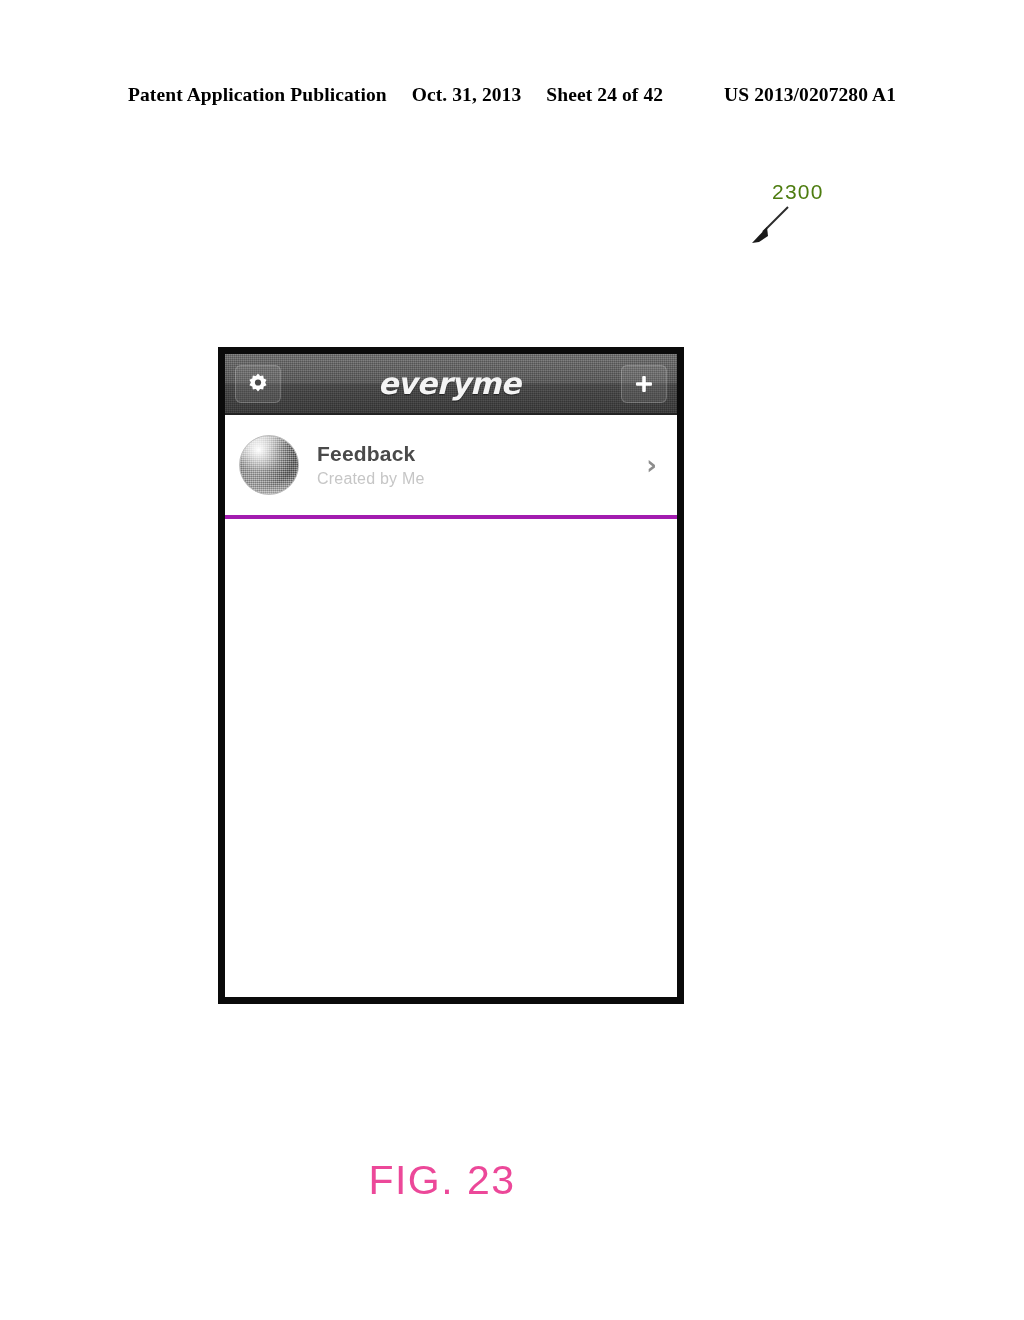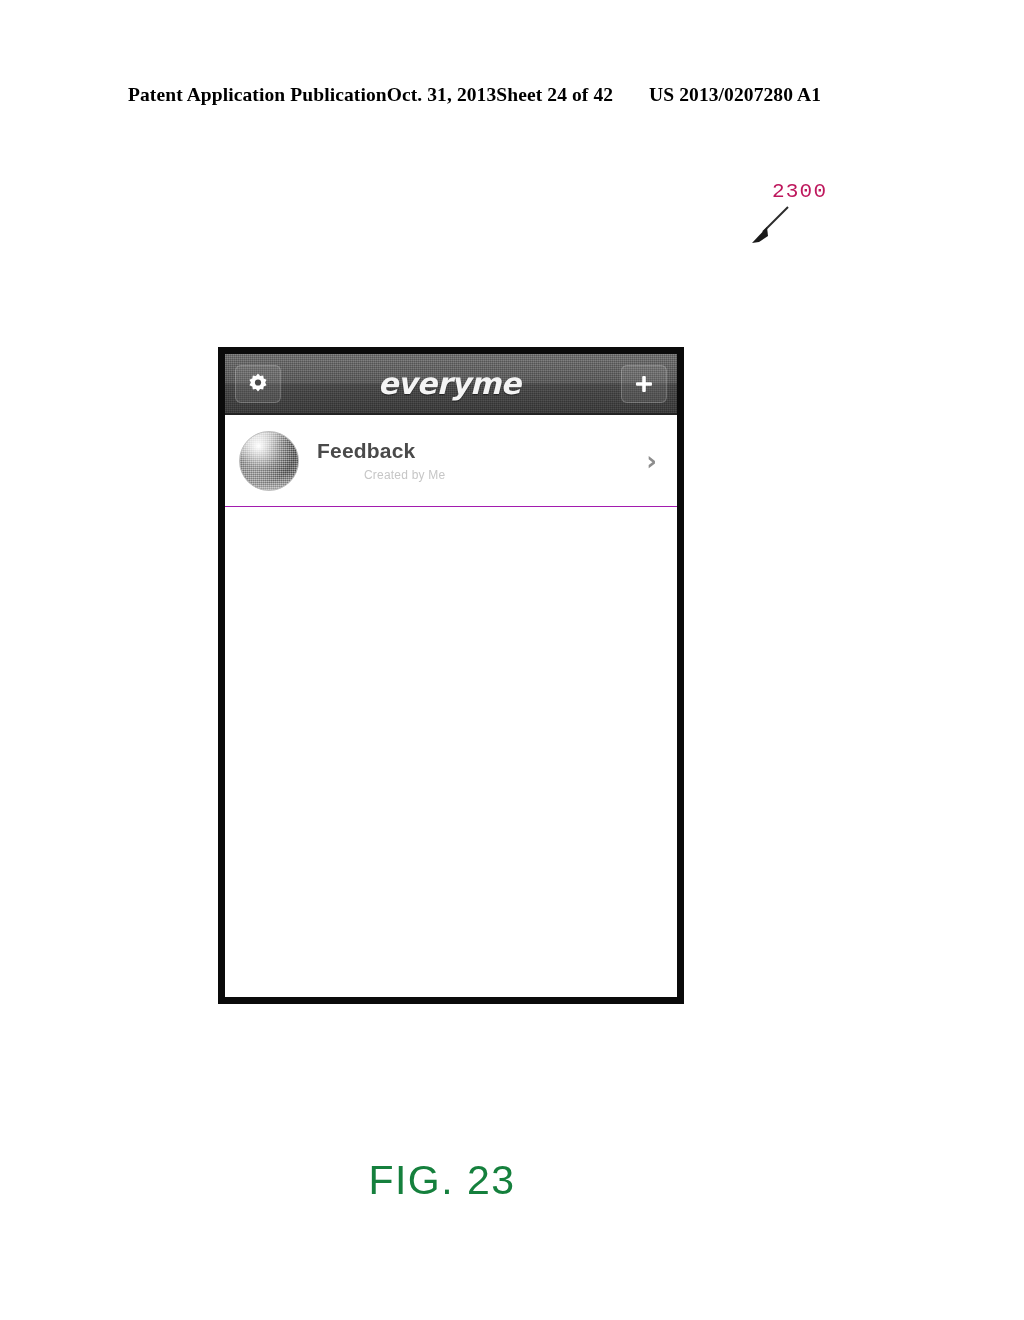--- a/index.html
+++ b/index.html
@@ -23,34 +23,35 @@
     left: 128px;
     width: 768px;
     display: flex;
     align-items: baseline;
     font-family: "Liberation Serif", serif;
     font-weight: bold;
     font-size: 19.5px;
     color: #000000;
     letter-spacing: 0.1px;
     white-space: nowrap;
+    justify-content: space-between;
   }
   .hdr-pub   { flex: 0 0 auto; }
   .hdr-mid   { flex: 0 0 auto; }
   .hdr-sheet { flex: 0 0 auto; }
   .hdr-num   { flex: 0 0 auto; margin-left: 36px; }
 
   
   .fig-ref {
     position: absolute;
     top: 180px;
     left: 772px;
-    font-family: Liberation Mono, monospace;
+    font-family: Liberation Sans, sans-serif;
     font-size: 21px;
-    color: #be185d;
+    color: #4d7c0f;
     letter-spacing: 1.2px;
   }
   .fig-arrow {
     position: absolute;
     top: 203px;
     left: 748px;
     width: 44px;
     height: 42px;
   }
 
@@ -117,26 +118,26 @@
     font-style: italic;
     letter-spacing: -0.5px;
     text-shadow: 0 1px 1px rgba(0,0,0,.55);
     transform: skewX(-3deg);
   }
 
   
   .list { background: #ffffff; }
   .list-row {
     position: relative;
-    height: 92px;
+    height: 104px;
     display: flex;
     align-items: center;
     padding: 0 16px 0 14px;
     box-sizing: border-box;
-    border-bottom: 1px solid #a21caf;
+    border-bottom: 4px solid #a21caf;
   }
 
   .avatar {
     width: 60px;
     height: 60px;
     border-radius: 50%;
     flex: 0 0 auto;
     background:
       radial-gradient(circle at 32% 24%, #ffffff 0%, #d9d9d9 16%, #9a9a9a 40%, #6e6e6e 64%, #8e8e8e 85%, #b4b4b4 100%);
     position: relative;
@@ -170,25 +171,24 @@
   .row-title {
     font-family: "Liberation Sans", sans-serif;
     font-size: 21px;
     font-weight: bold;
     color: #4a4a4a;
     line-height: 1.12;
     letter-spacing: 0.2px;
   }
   .row-sub {
     font-family: "Liberation Sans", sans-serif;
-    font-size: 12px;
+    font-size: 16px;
     color: #c6c6c6;
     margin-top: 5px;
     letter-spacing: 0.2px;
-    margin-left: 47px;
   }
 
   .chevron {
     flex: 0 0 auto;
     color: #8d8d8d;
     font-size: 26px;
     font-weight: bold;
     line-height: 1;
     margin-right: 4px;
     font-family: "DejaVu Sans", sans-serif;
@@ -198,21 +198,21 @@
 
   
   .fig-caption {
     position: absolute;
     top: 1157px;
     left: 0;
     width: 884px;
     text-align: center;
     font-family: "Liberation Sans", sans-serif;
     font-size: 41px;
-    color: #15803d;
+    color: #ec4899;
     letter-spacing: 1.5px;
   }
 </style>
 </head>
 <body>
 
 <div class="patent-header">
   <span class="hdr-pub">Patent Application Publication</span>
   <span class="hdr-mid">Oct. 31, 2013</span>
   <span class="hdr-sheet">Sheet 24 of 42</span>

